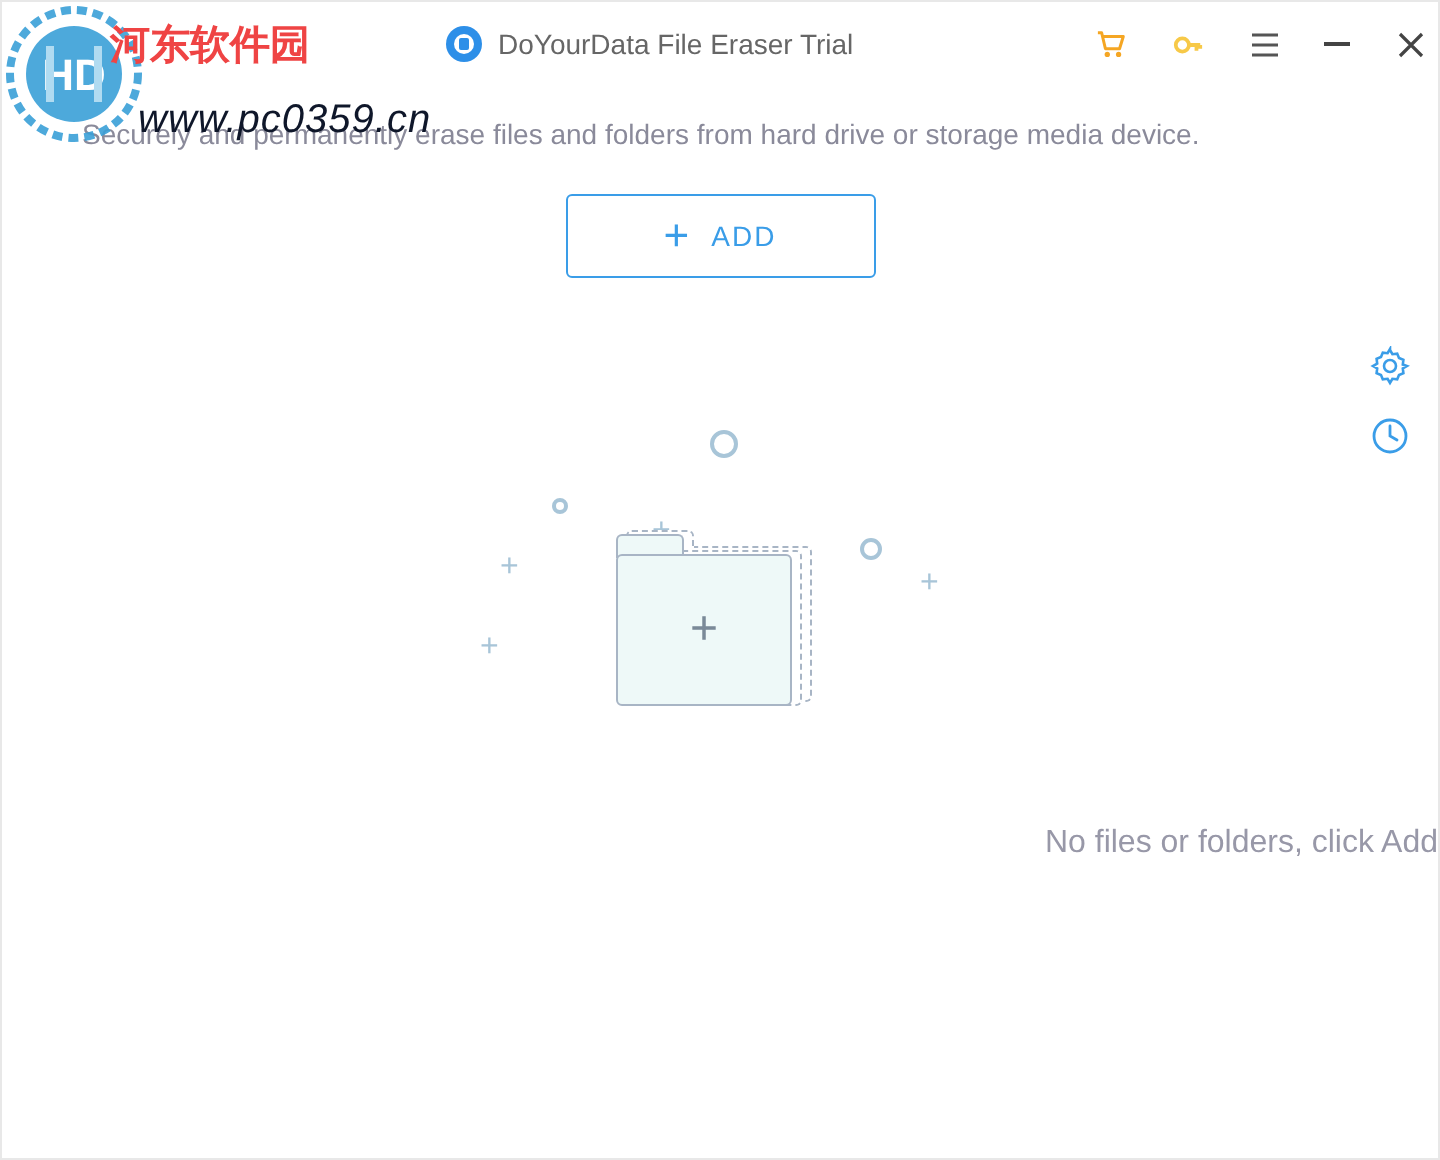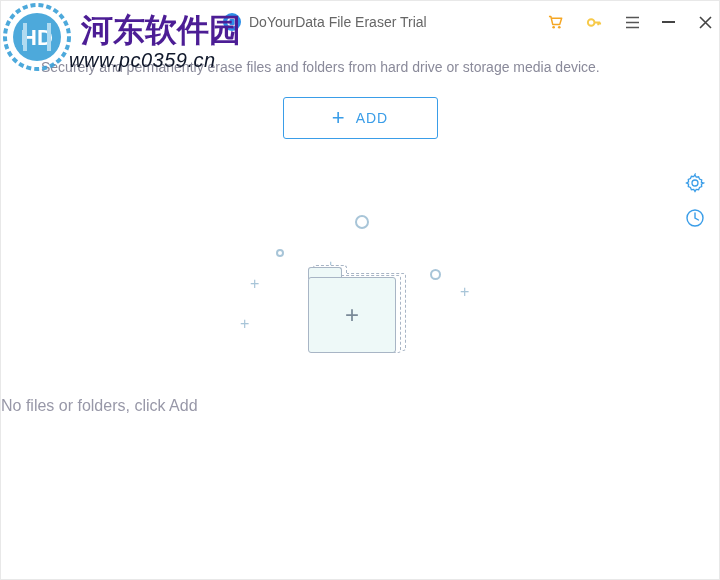--- a/index.html
+++ b/index.html
@@ -1,19 +1,19 @@
 <!DOCTYPE html>
 <html><head>
   <meta charset="utf-8">
   <style>
     * { margin: 0; padding: 0; box-sizing: border-box; font-family: -apple-system, BlinkMacSystemFont, 'Segoe UI', Arial, sans-serif; }
     body { background: #fff; width: 720px; height: 580px; position: relative; overflow: hidden; border: 1px solid #e8e8e8; }
     
     .watermark-logo { position: absolute; top: 2px; left: 2px; width: 68px; height: 68px; z-index: 10; opacity: 0.9; }
-    .watermark-text { position: absolute; top: 8px; left: 80px; font-size: 32px; font-weight: bold; color: #4c1d95; z-index: 10; }
+    .watermark-text { position: absolute; top: 8px; left: 54px; font-size: 20px; font-weight: bold; color: #ef4444; z-index: 10; }
     .watermark-url { position: absolute; top: 48px; left: 68px; font-size: 20px; color: #0f172a; font-weight: 500; font-style: italic; z-index: 10; letter-spacing: 0.5px; }
     
     .titlebar { display: flex; align-items: center; padding: 12px 6px 12px 222px; height: 42px; }
     .app-logo { width: 18px; height: 18px; background: #2d8fe8; border-radius: 50%; display: flex; align-items: center; justify-content: center; margin-right: 8px; }
     .app-logo svg { width: 12px; height: 12px; }
     .app-title { font-size: 14px; color: #666; flex: 1; }
     .titlebar-icons { display: flex; align-items: center; gap: 22px; }
     .tb-icon { cursor: pointer; display: flex; align-items: center; justify-content: center; width: 16px; height: 16px; }
     .tb-icon.close { font-size: 18px; color: #444; }
     .tb-icon.min { width: 13px; height: 2px; background: #444; }
@@ -39,21 +39,21 @@
     .cross.c4 { top: 100px; left: 0px; }
     
     .folder-stack { position: absolute; left: 68px; top: 62px; }
     .folder-back { position: absolute; left: 10px; top: -4px; width: 88px; height: 78px; border: 1.5px dashed #a8b5c5; border-radius: 3px; }
     .folder-back2 { position: absolute; left: 5px; top: -2px; width: 88px; height: 78px; border: 1.5px dashed #a8b5c5; border-radius: 3px; background: #fff; }
     .folder-tab2 { position: absolute; left: 5px; top: -12px; width: 34px; height: 12px; border: 1.5px dashed #a8b5c5; border-bottom: none; border-radius: 3px 3px 0 0; background: #fff; }
     .folder-tab { position: absolute; left: 0; top: -10px; width: 34px; height: 12px; border: 1.5px solid #a8b5c5; border-bottom: none; border-radius: 3px 3px 0 0; background: #eef9f8; z-index: 2; }
     .folder-front { position: absolute; left: 0; top: 0; width: 88px; height: 76px; border: 1.5px solid #a8b5c5; border-radius: 3px; background: #eef9f8; z-index: 2; display: flex; align-items: center; justify-content: center; }
     .folder-plus { color: #7a8a98; font-size: 24px; font-weight: 300; }
     
-    .empty-text { text-align: left; color: #9898a8; font-size: 16px; margin-top: 12px; }
+    .empty-text { text-align: right; color: #9898a8; font-size: 16px; margin-top: 28px; }
   </style>
 </head>
 <body>
 
 <svg class="watermark-logo" viewBox="0 0 68 68">
   <circle cx="34" cy="34" r="32" fill="none" stroke="#3aa0d8" stroke-width="4" stroke-dasharray="5 3"></circle>
   <circle cx="34" cy="34" r="24" fill="#3aa0d8"></circle>
   <text x="34" y="42" font-size="22" font-weight="bold" fill="#fff" text-anchor="middle" font-family="Arial">HD</text>
   <path d="M 22 20 L 22 48 M 46 20 L 46 48" stroke="#a8d8f0" stroke-width="4"></path>
 </svg>

